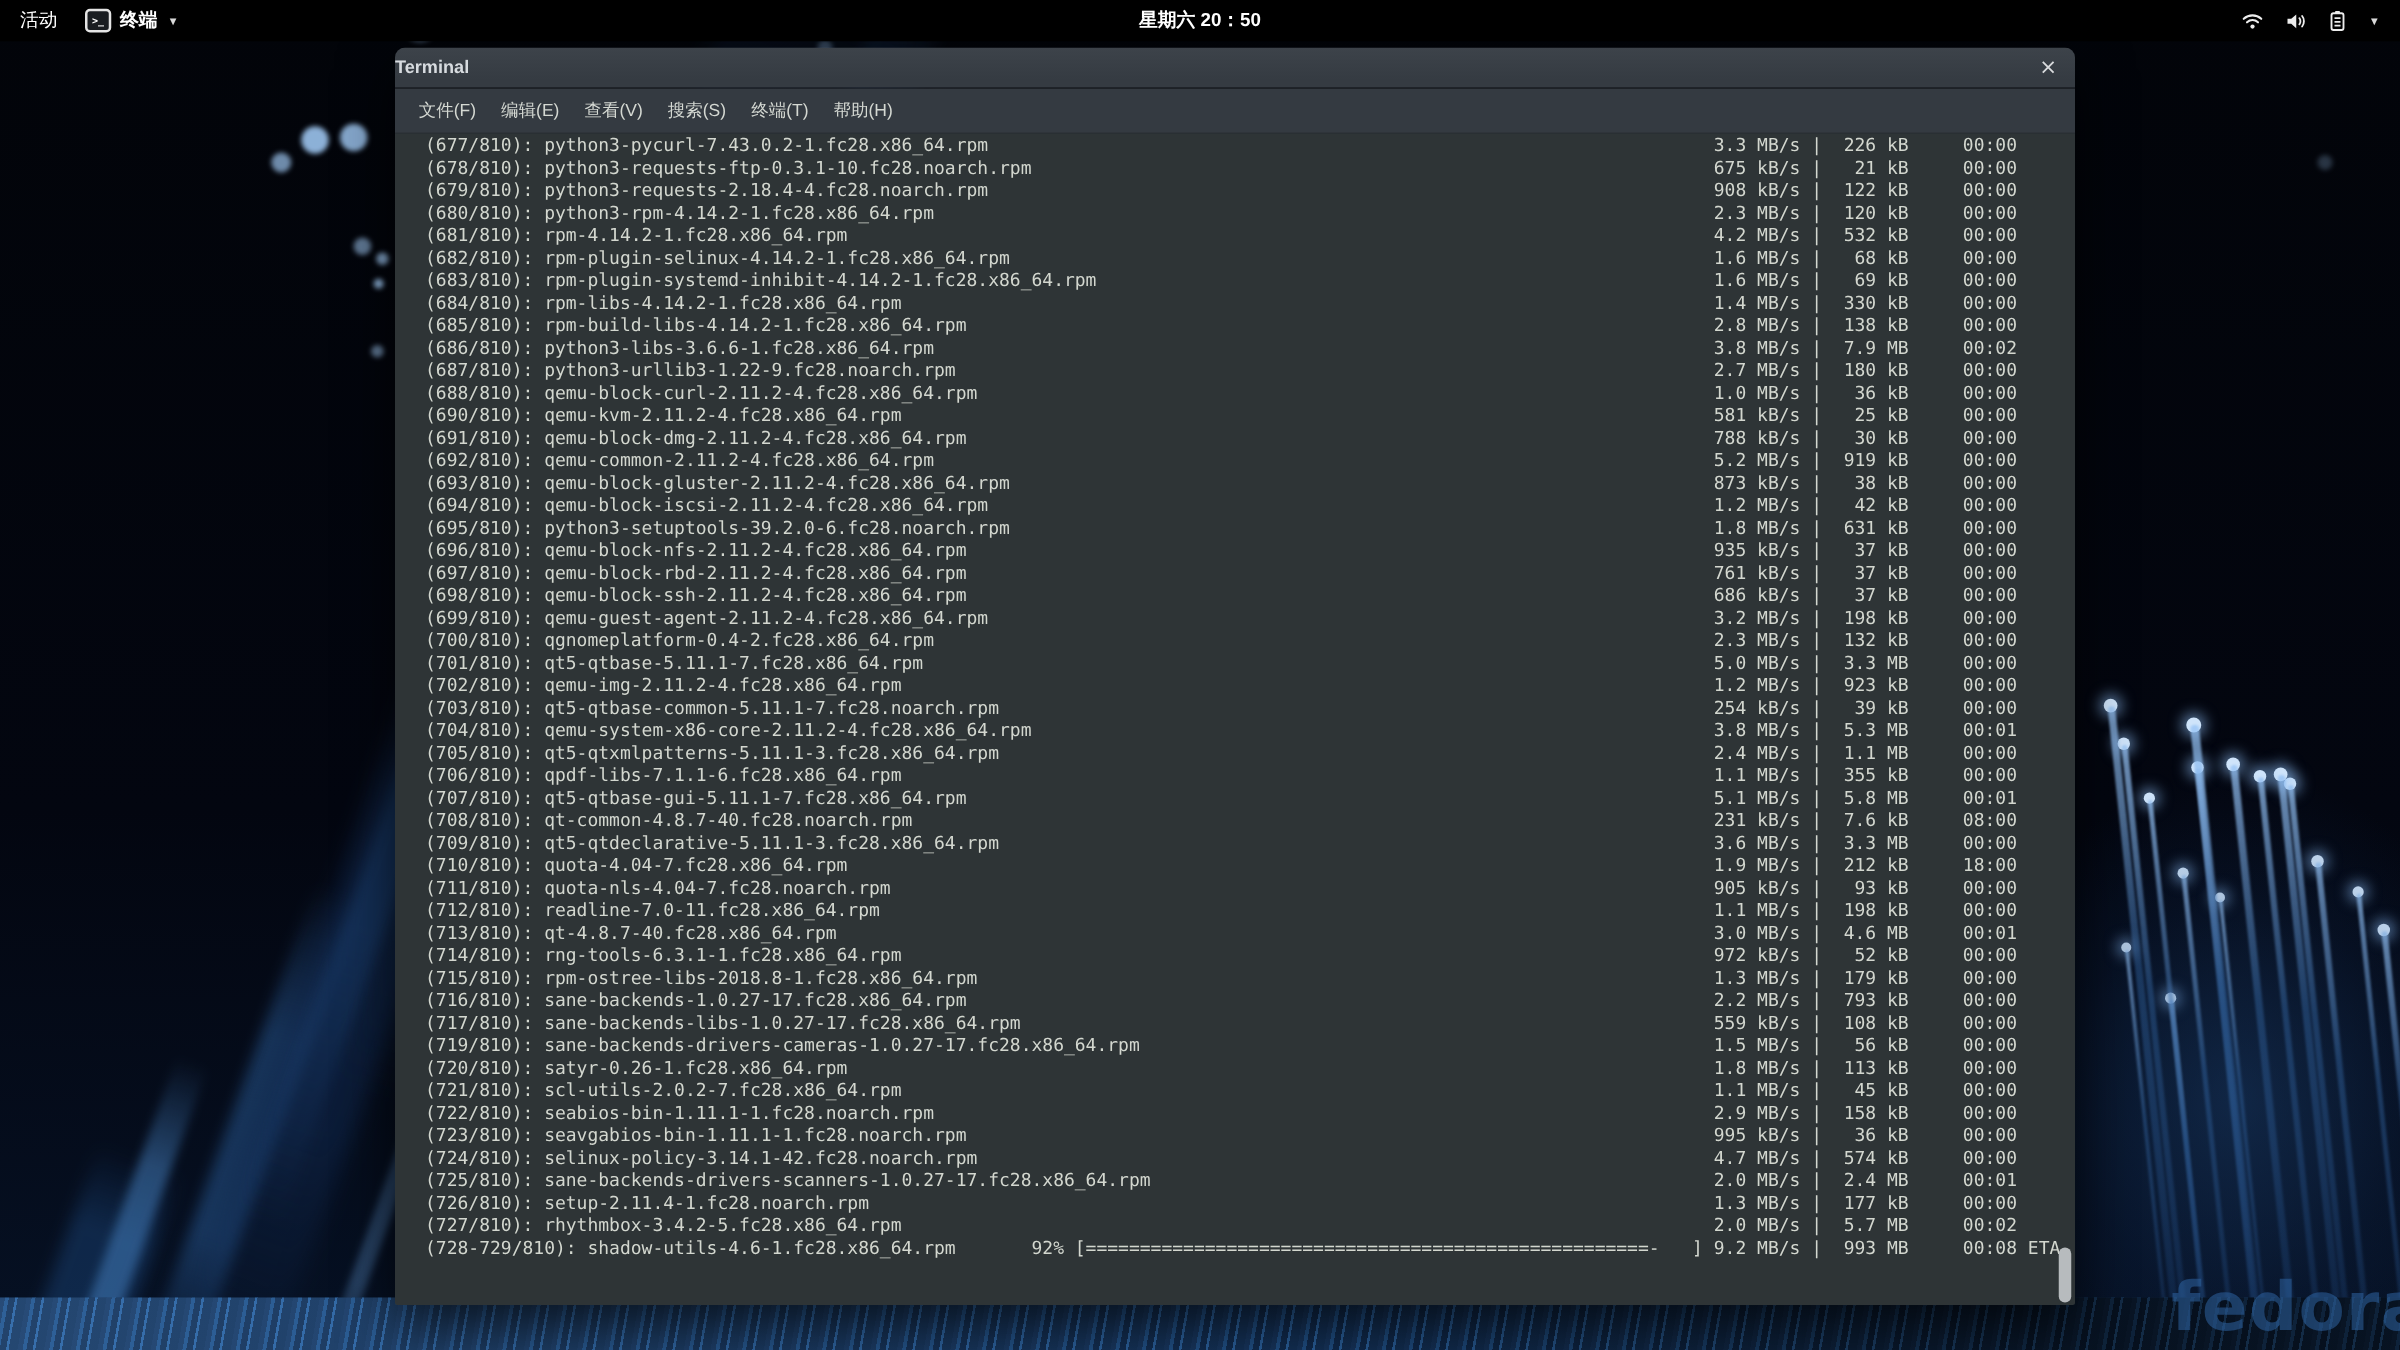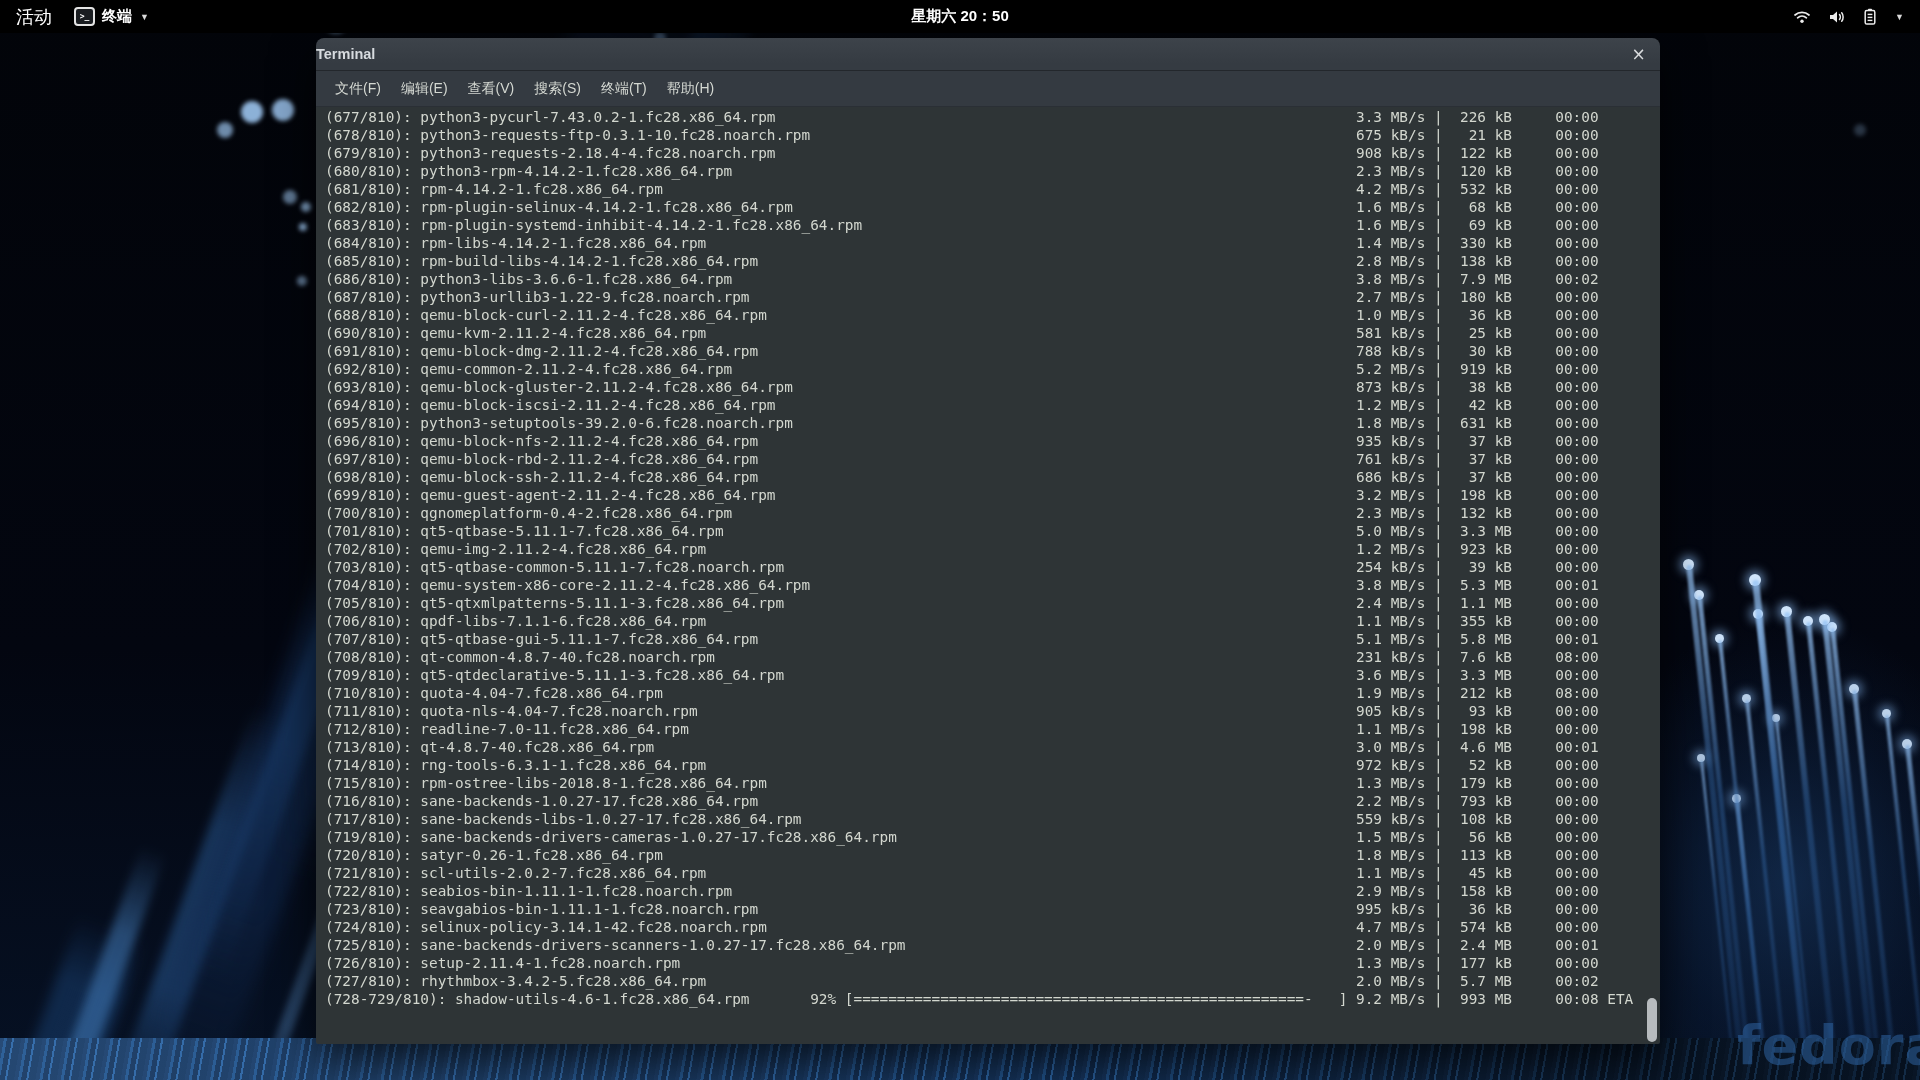--- a/index.html
+++ b/index.html
@@ -22,21 +22,21 @@
         linear-gradient(90deg,rgba(90,150,215,.28),rgba(40,95,160,.12) 55%,rgba(0,0,0,.55) 88%),
         repeating-linear-gradient(100deg,#142e52 0 4px,#1e4c80 4px 7px,#0d2342 7px 12px,#2a5f9a 12px 14px,#10294a 14px 21px);}
   .fedora-logo{position:absolute;left:1737px;top:1014px;font-size:54px;font-weight:bold;
       letter-spacing:1px;color:rgba(46,98,160,.55);filter:blur(.6px);
       font-family:"DejaVu Sans",sans-serif;}
 
   
   .topbar{position:absolute;left:0;top:0;width:1920px;height:33px;background:#000;
       color:#fff;display:flex;align-items:center;z-index:30;}
   .tb-left{display:flex;align-items:center;gap:18px;margin-left:12px;}
-  .activities{font-size:18px;padding:0 4px;cursor:default;}
+  .activities{font-size:15px;padding:0 4px;cursor:default;}
   .appmenu{display:flex;align-items:center;gap:7px;font-weight:bold;font-size:15px;}
   .appicon{width:17px;height:15px;border:2px solid #e4e4e4;border-radius:4px;background:#1a1d21;
       color:#fff;font-size:8px;line-height:15px;text-align:center;
       font-family:"DejaVu Sans Mono",monospace;}
   .caret{font-size:9px;color:#d9d9d9;margin-left:1px;}
   .tb-clock{position:absolute;left:0;right:0;text-align:center;font-size:15px;font-weight:bold;}
   .tb-right{margin-left:auto;display:flex;align-items:center;gap:17px;margin-right:16px;z-index:2;}
   .tb-right svg{display:block;}
 
   
@@ -47,21 +47,21 @@
       border-bottom:1px solid #23272c;position:relative;display:flex;align-items:center;
       }
   .titlebar .title{color:#d7dbdf;font-weight:bold;font-size:14.5px;}
   .close-btn{position:absolute;right:9px;top:4px;width:25px;height:25px;border-radius:5px;
       color:#d9dbdd;font-size:17px;line-height:24px;text-align:center;cursor:default;
       font-family:"DejaVu Sans",sans-serif;}
   .menubar{height:35px;background:#343a41;border-bottom:1px solid #2a2f35;
       display:flex;align-items:center;padding-left:9px;}
   .menu-item{color:#d4d8d2;font-size:14px;padding:0 10px;line-height:35px;}
   .term-body{position:relative;height:938px;background:#2e3436;
-      padding:1px 0 0 9px;box-sizing:border-box;overflow:hidden;}
+      padding:1px 0 0 24px;box-sizing:border-box;overflow:hidden;}
   .tline{font-family:"DejaVu Sans Mono","Liberation Mono",monospace;
       font-size:14.4px;line-height:18px;height:18px;color:#d3d7cf;white-space:pre;}
   .scroll-thumb{position:absolute;right:3px;bottom:3px;width:10px;height:44px;
       border-radius:5px;background:#b7bbbe;}
 </style>
 </head>
 <body>
 
 <div class="screen">
 
@@ -213,21 +213,21 @@
         <div class="tline">(700/810): qgnomeplatform-0.4-2.fc28.x86_64.rpm                                                                        2.3 MB/s |  132 kB     00:00</div>
         <div class="tline">(701/810): qt5-qtbase-5.11.1-7.fc28.x86_64.rpm                                                                         5.0 MB/s |  3.3 MB     00:00</div>
         <div class="tline">(702/810): qemu-img-2.11.2-4.fc28.x86_64.rpm                                                                           1.2 MB/s |  923 kB     00:00</div>
         <div class="tline">(703/810): qt5-qtbase-common-5.11.1-7.fc28.noarch.rpm                                                                  254 kB/s |   39 kB     00:00</div>
         <div class="tline">(704/810): qemu-system-x86-core-2.11.2-4.fc28.x86_64.rpm                                                               3.8 MB/s |  5.3 MB     00:01</div>
         <div class="tline">(705/810): qt5-qtxmlpatterns-5.11.1-3.fc28.x86_64.rpm                                                                  2.4 MB/s |  1.1 MB     00:00</div>
         <div class="tline">(706/810): qpdf-libs-7.1.1-6.fc28.x86_64.rpm                                                                           1.1 MB/s |  355 kB     00:00</div>
         <div class="tline">(707/810): qt5-qtbase-gui-5.11.1-7.fc28.x86_64.rpm                                                                     5.1 MB/s |  5.8 MB     00:01</div>
         <div class="tline">(708/810): qt-common-4.8.7-40.fc28.noarch.rpm                                                                          231 kB/s |  7.6 kB     08:00</div>
         <div class="tline">(709/810): qt5-qtdeclarative-5.11.1-3.fc28.x86_64.rpm                                                                  3.6 MB/s |  3.3 MB     00:00</div>
-        <div class="tline">(710/810): quota-4.04-7.fc28.x86_64.rpm                                                                                1.9 MB/s |  212 kB     08:00</div>
+        <div class="tline">(710/810): quota-4.04-7.fc28.x86_64.rpm                                                                                1.9 MB/s |  212 kB     18:00</div>
         <div class="tline">(711/810): quota-nls-4.04-7.fc28.noarch.rpm                                                                            905 kB/s |   93 kB     00:00</div>
         <div class="tline">(712/810): readline-7.0-11.fc28.x86_64.rpm                                                                             1.1 MB/s |  198 kB     00:00</div>
         <div class="tline">(713/810): qt-4.8.7-40.fc28.x86_64.rpm                                                                                 3.0 MB/s |  4.6 MB     00:01</div>
         <div class="tline">(714/810): rng-tools-6.3.1-1.fc28.x86_64.rpm                                                                           972 kB/s |   52 kB     00:00</div>
         <div class="tline">(715/810): rpm-ostree-libs-2018.8-1.fc28.x86_64.rpm                                                                    1.3 MB/s |  179 kB     00:00</div>
         <div class="tline">(716/810): sane-backends-1.0.27-17.fc28.x86_64.rpm                                                                     2.2 MB/s |  793 kB     00:00</div>
         <div class="tline">(717/810): sane-backends-libs-1.0.27-17.fc28.x86_64.rpm                                                                559 kB/s |  108 kB     00:00</div>
         <div class="tline">(719/810): sane-backends-drivers-cameras-1.0.27-17.fc28.x86_64.rpm                                                     1.5 MB/s |   56 kB     00:00</div>
         <div class="tline">(720/810): satyr-0.26-1.fc28.x86_64.rpm                                                                                1.8 MB/s |  113 kB     00:00</div>
         <div class="tline">(721/810): scl-utils-2.0.2-7.fc28.x86_64.rpm                                                                           1.1 MB/s |   45 kB     00:00</div>

